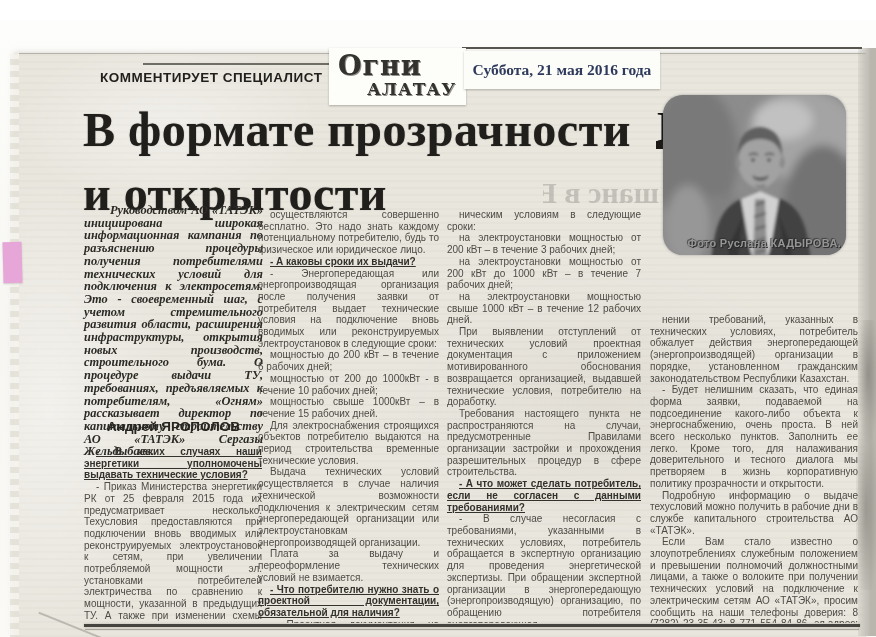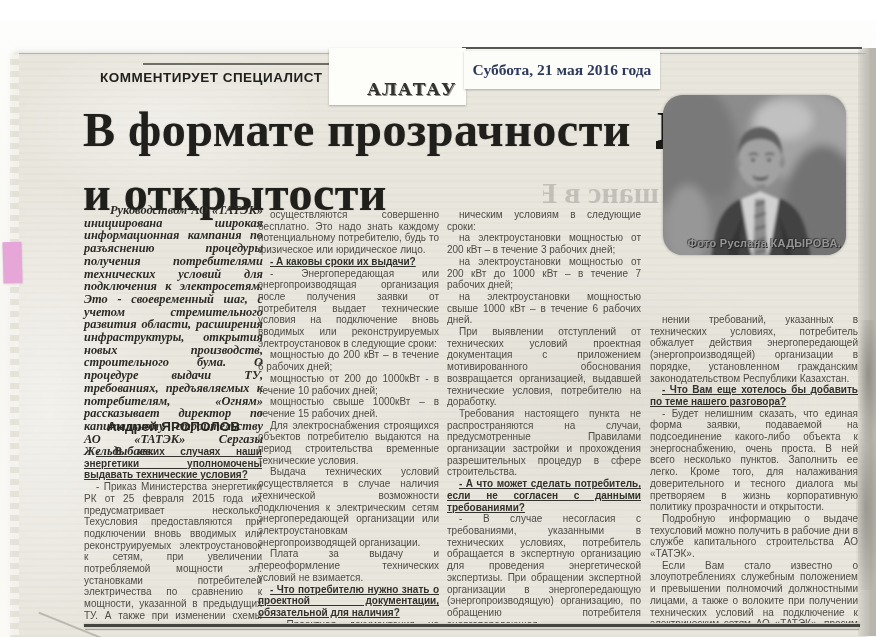--- a/index.html
+++ b/index.html
@@ -88,20 +88,21 @@
   <div class="right-strip"></div>
   <div class="right-blotch"></div>
   <div class="crease"></div>
   <div class="pink-tab"></div>
 
   <div class="kicker-rule"></div>
   <div class="kicker">КОММЕНТИРУЕТ СПЕЦИАЛИСТ</div>
   <div class="top-line"></div>
 
   <div class="masthead-box">
+    <div class="masthead-l1">Огни</div>
     <div class="masthead-l2">АЛАТАУ</div>
   </div>
   <div class="date-box">Суббота, 21 мая 2016 года</div>
 
   <div class="headline hl1">В формате прозрачности</div>
   <div class="headline hl2">и открытости</div>
 
   <div class="headline-frag">Н</div>
   <div class="frag-bar"></div>
   <div class="ghost">шанс в ЕНТ</div>
@@ -163,28 +164,27 @@
       <p class="bp">Для электроснабжения строящихся объектов потребителю выдаются на период строительства временные технические условия.</p>
       <p class="bp">Выдача технических условий осуществляется в случае наличия технической возможности подключения к электрическим сетям энергопередающей организации или электроустановкам энергопроизводящей организации.</p>
       <p class="bp">Плата за выдачу и переоформление технических условий не взимается.</p>
       <p class="bp bq">- Что потребителю нужно знать о проектной документации, обязательной для наличия?</p>
       <p class="bp">- Проектная документация на строительство, реконструкцию и модернизацию электроустановок потребителей согласовывается до начала строительно-монтажных работ с энергопередающей или энергопроизводящей организацией, выдавшей технические условия.</p>
     </div>
   <div class="col col-3">
       <p class="bp">ническим условиям в следующие сроки:</p>
       <p class="bp">на электроустановки мощностью от 200 кВт – в течение 3 рабочих дней;</p>
       <p class="bp">на электроустановки мощностью от 200 кВт до 1000 кВт – в течение 7 рабочих дней;</p>
-      <p class="bp">на электроустановки мощностью свыше 1000 кВт – в течение 6 рабочих дней.</p>
+      <p class="bp">на электроустановки мощностью свыше 1000 кВт – в течение 12 рабочих дней.</p>
       <p class="bp">При выявлении отступлений от технических условий проектная документация с приложением мотивированного обоснования возвращается организацией, выдавшей технические условия, потребителю на доработку.</p>
       <p class="bp">Требования настоящего пункта не распространяются на случаи, предусмотренные Правилами организации застройки и прохождения разрешительных процедур в сфере строительства.</p>
       <p class="bp bq">- А что может сделать потребитель, если не согласен с данными требованиями?</p>
       <p class="bp">- В случае несогласия с требованиями, указанными в технических условиях, потребитель обращается в экспертную организацию для проведения энергетической экспертизы. При обращении экспертной организации в энергопередающую (энергопроизводящую) организацию, по обращению потребителя энергопередающая (энергопроизводящая) организация представляет все запрашиваемые сведения.</p>
     </div>
   <div class="col col-4">
       <p class="bp">нении требований, указанных в технических условиях, потребитель обжалует действия энергопередающей (энергопроизводящей) организации в порядке, установленном гражданским законодательством Республики Казахстан.</p>
-      <p class="bp bq">- Что Вам еще хотелось бы добавить по теме нашего разговора?</p>
       <p class="bp">- Будет нелишним сказать, что единая форма заявки, подаваемой на подсоединение какого-либо объекта к энергоснабжению, очень проста. В ней всего несколько пунктов. Заполнить ее легко. Кроме того, для налаживания доверительного и тесного диалога мы претворяем в жизнь корпоративную политику прозрачности и открытости.</p>
       <p class="bp">Подробную информацию о выдаче техусловий можно получить в рабочие дни в службе капитального строительства АО «ТАТЭК».</p>
       <p class="bp">Если Вам стало известно о злоупотреблениях служебным положением и превышении полномочий должностными лицами, а также о волоките при получении технических условий на подключение к электрическим сетям АО «ТАТЭК», просим сообщить на наши телефоны доверия: 8 (7282) 23-35-43; 8 771 554 84 86, эл.адрес: Doverie.tatek@mail.ru</p>
     </div>
 
   <div class="bottom-rule"></div>
 </div>
 
 </body></html>

